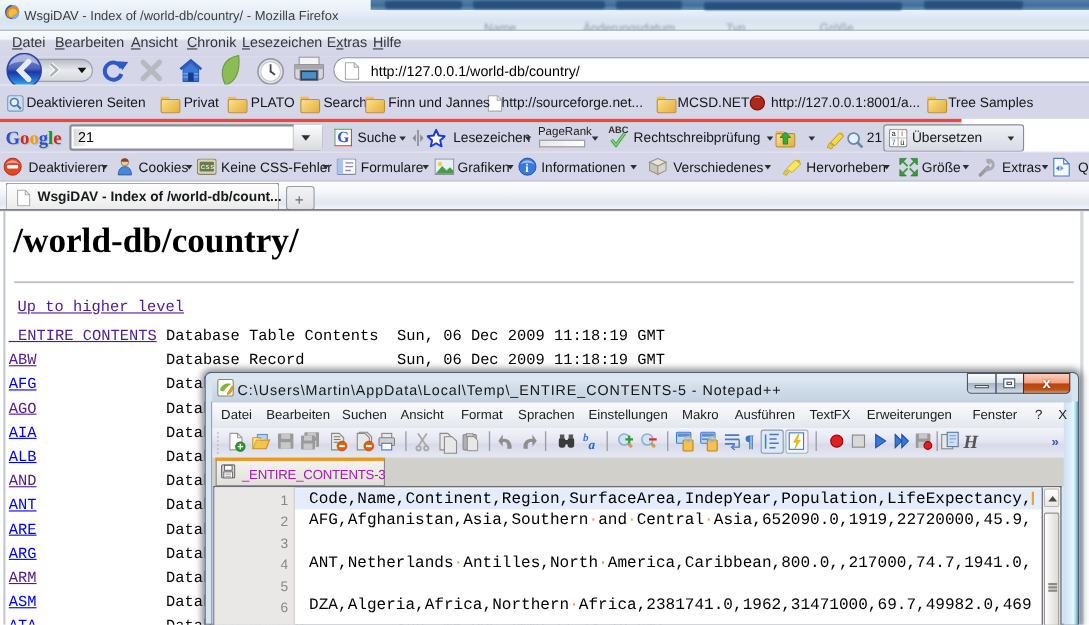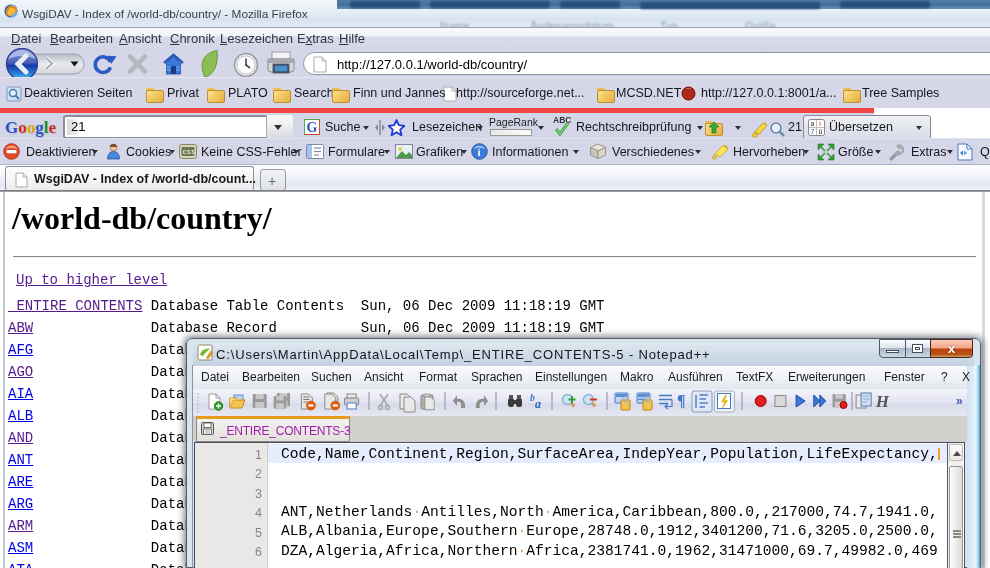--- a/index.html
+++ b/index.html
@@ -14,21 +14,21 @@
 #titlebar .blublock { position:absolute; top:1px; height:7px; background:#27517c; border-radius:2px; filter:blur(1px); }
 #titlebar .ghost { position:absolute; color:#8a97a3; filter:blur(1.2px); font-size:11px; }
 #titleline { left:0; top:27px; width:990px; height:1px; background:#97a1ad; }
 #fftitle { left:22px; top:7px; font-size:11.8px; color:#3a3f45; }
 #menubar { left:0; top:28px; width:990px; height:23px;
   background:linear-gradient(to bottom,#f7f9fc 0%,#f3f5fa 32%,#d9daea 40%,#d3d4e6 100%); }
 #menubar span { position:absolute; top:3px; font-size:13px; color:#33363b; }
 #menubar em { font-style:normal; text-decoration:underline; }
 #navbar { left:0; top:51px; width:990px; height:26px; background:#d5d6e8; }
 #bookbar { left:0; top:77px; width:990px; height:31px; background:#d5d6e8; border-top:1px solid #e4e5f0; }
-#googlebar { left:0; top:108px; width:874px; height:30px; background:#d4d5e7; border-top:5px solid #ef4444;padding-left:36px; }
+#googlebar { left:0; top:108px; width:874px; height:30px; background:#d4d5e7; border-top:3px solid #ef4444;padding-left:36px; }
 #devbar { left:0; top:138px; width:990px; height:26px; background:#d5d6e8; border-top:1px solid #e2e3ee; }
 #tabbar { left:0; top:164px; width:990px; height:28px;
   background:linear-gradient(to bottom,#fcfdfe 0%,#f5f7fb 35%,#e7ebf4 60%,#e2e8f2 75%,#eef2f8 90%,#f8fafc 100%); border-top:1px solid #b0aec6; }
 #tabline { left:0; top:190px; width:990px; height:3px; background:linear-gradient(to bottom,#6e6e74,#9c9ca4,#c2c2c8); }
 .booktxt { position:absolute; top:8px; font-size:12.5px; color:#15171a; }
 #googlebar .booktxt { font-size:12.5px; top:8px; }
 .devtxt { position:absolute; top:6px; font-size:12.5px; color:#15171a; }
 .drop { position:absolute; width:0; height:0; border-left:3.5px solid transparent; border-right:3.5px solid transparent; border-top:4px solid #2b2e33; }
 
 .folder { position:absolute; width:17px; height:13px; }
@@ -609,22 +609,22 @@
     <div id="linenums">
       <div class="lnum" style="top:5px">1</div>
       <div class="lnum" style="top:24px">2</div>
       <div class="lnum" style="top:44px">3</div>
       <div class="lnum" style="top:63px">4</div>
       <div class="lnum" style="top:83px">5</div>
       <div class="lnum" style="top:102px">6</div>
     </div>
     <div id="edlines">
       <div class="eline" style="top:2.5px">Code,Name,Continent,Region,SurfaceArea,IndepYear,Population,LifeExpectancy,<span style="display:inline-block;width:2px;height:12px;background:#eda035;vertical-align:-2px;"></span></div>
+      <div class="eline" style="top:21.9px">AFG,Afghanistan,Asia,Southern<span class="wsdot">·</span>and<span class="wsdot">·</span>Central<span class="wsdot">·</span>Asia,652090.0,1919,22720000,45.9,</div>
       <div class="eline" style="top:60.7px">ANT,Netherlands<span class="wsdot">·</span>Antilles,North<span class="wsdot">·</span>America,Caribbean,800.0,,217000,74.7,1941.0,</div>
-      <div class="eline" style="top:80.1px">ALB,Albania,Europe,Southern<span class="wsdot">·</span>Europe,28748.0,1912,3401200,71.6,3205.0,2500.0,</div>
       <div class="eline" style="top:99.5px">DZA,Algeria,Africa,Northern<span class="wsdot">·</span>Africa,2381741.0,1962,31471000,69.7,49982.0,469</div>
     </div>
     <div id="vscroll">
       <div class="btn">
           <div class="tri"></div>
         </div>
       <div class="thumb">
           <div class="grip"></div>
         </div>
     </div>

